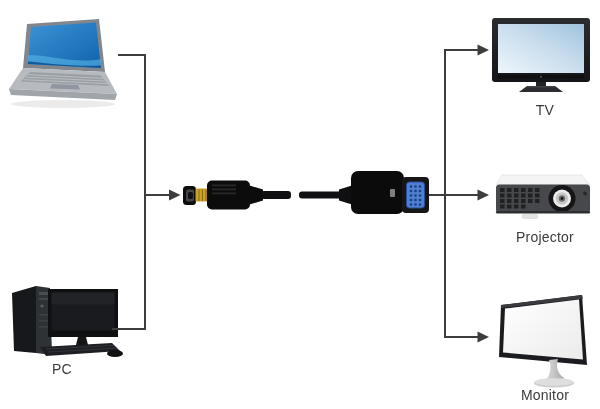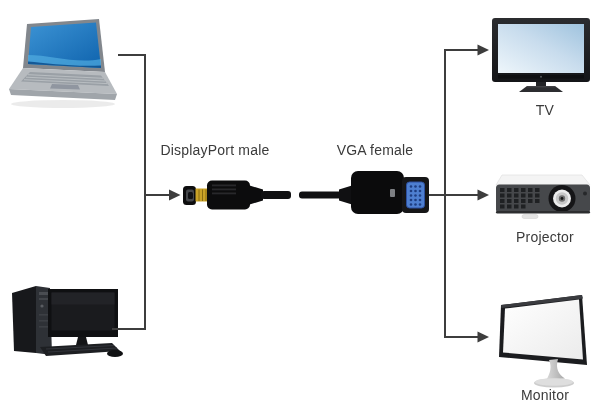--- a/index.html
+++ b/index.html
@@ -57,20 +57,21 @@
       <rect x="42" y="8" width="70" height="48" fill="#0f1012"></rect>
       <rect x="45.5" y="11.5" width="63" height="38" fill="#1a1b1e"></rect>
       <rect x="45.5" y="11.5" width="63" height="12" fill="#222327"></rect>
       <polygon points="72,56 80,56 82,64 70,64" fill="#141517"></polygon>
       <polygon points="34,66 106,62 114,70 40,75" fill="#1d1f22"></polygon>
       <line x1="40" y1="68" x2="108" y2="64.5" stroke="#32343a" stroke-width="1"></line>
       <line x1="42" y1="71" x2="111" y2="67" stroke="#32343a" stroke-width="1"></line>
       <ellipse cx="109" cy="72.5" rx="8" ry="3.6" fill="#101113"></ellipse>
     </svg>
   </div>
+  <div class="lbl" style="left:2px;top:361px">PC</div>
 
   <div class="illus" style="left:489px;top:16px">
     <svg width="104" height="86" viewBox="0 0 104 86">
       <defs>
         <linearGradient id="tvFrame" x1="0" y1="0" x2="0" y2="1">
           <stop offset="0" stop-color="#2b2c2f"></stop>
           <stop offset="1" stop-color="#141518"></stop>
         </linearGradient>
         <linearGradient id="tvScr" x1="0" y1="1" x2="1" y2="0">
           <stop offset="0" stop-color="#eef6fb"></stop>
@@ -206,16 +207,14 @@
         <circle cx="411" cy="200" r="1.3"></circle>
           <circle cx="415.5" cy="200" r="1.3"></circle>
           <circle cx="420" cy="200" r="1.3"></circle>
         <circle cx="411" cy="204.5" r="1.3"></circle>
           <circle cx="415.5" cy="204.5" r="1.3"></circle>
           <circle cx="420" cy="204.5" r="1.3"></circle>
       </g>
     </g>
   </svg>
 
-  <div class="lbl" style="left:155px;top:142px;width:120px">DisplayPort male</div>
-  <div class="lbl" style="left:315px;top:142px;width:120px">VGA female</div>
 
 </div>
 
 </body></html>

